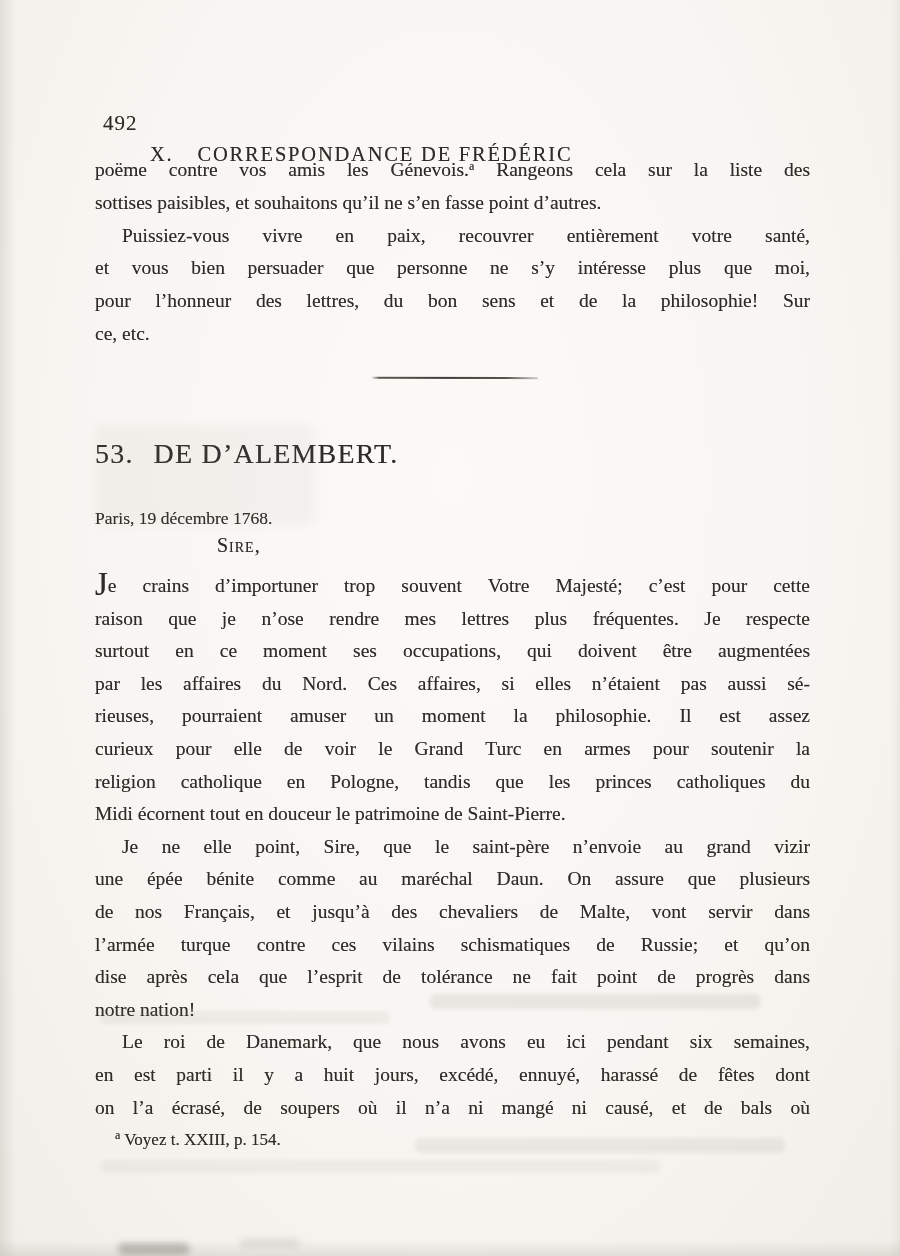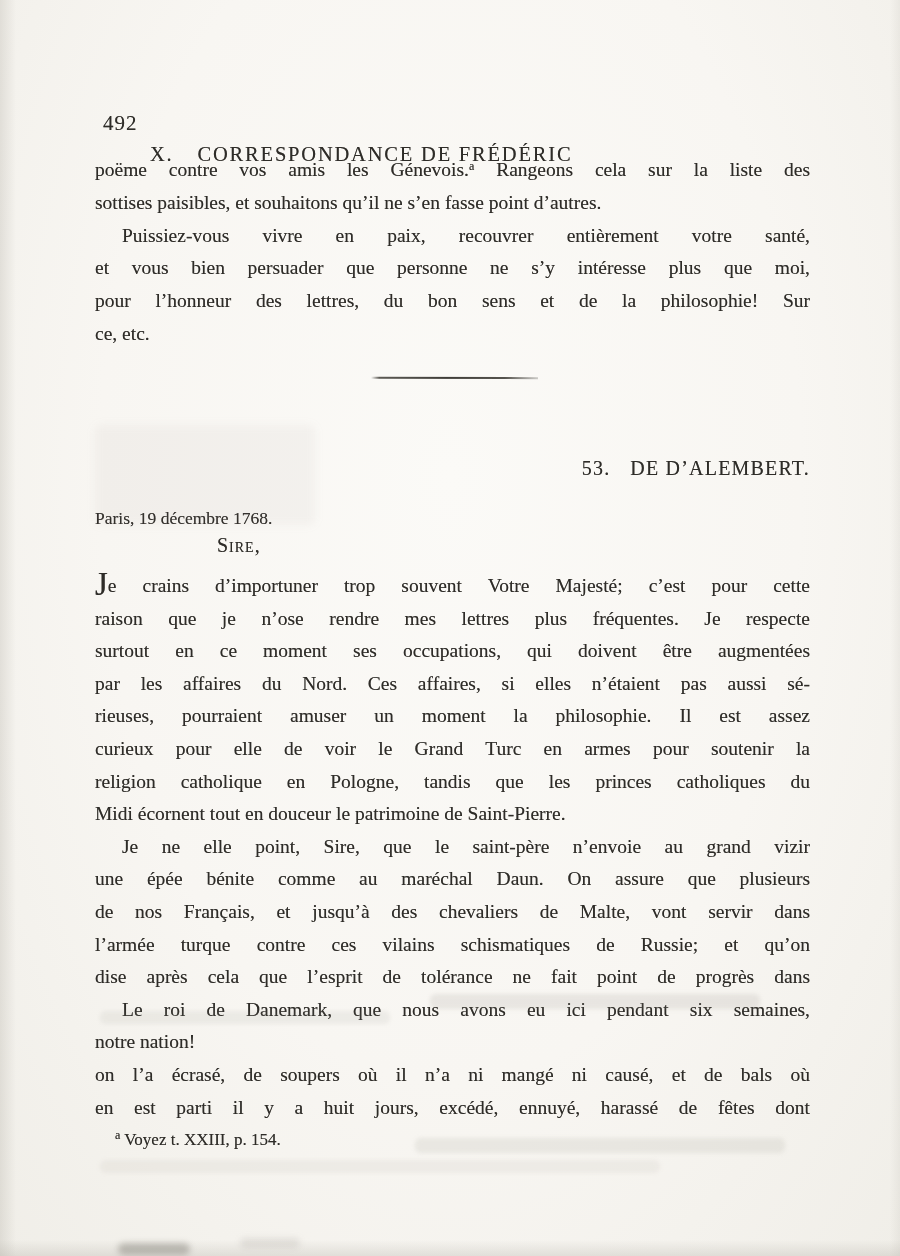--- a/index.html
+++ b/index.html
@@ -34,21 +34,21 @@
   .initial{font-size:33px;line-height:0;vertical-align:-3px;}
 
   
   .divider{
     position:absolute;left:371px;top:377px;width:167px;height:2px;
     background:linear-gradient(90deg, rgba(70,68,63,0) 0%, #5c5a54 5%, #3f3d38 45%, #55534d 80%, rgba(70,68,63,.25) 100%);
     transform:rotate(.12deg);
   }
 
   
-  .letter-heading{top:457px;text-align:right;font-size:20px;letter-spacing:1.2px;white-space:nowrap;}
+  .letter-heading{top:438px;text-align:left;font-size:28px;letter-spacing:1.2px;white-space:nowrap;}
   .letter-number{margin-right:20px;}
 
   .dateline{top:508px;padding-right:4px;font-size:17.5px;}
   .salutation{top:534px;padding-left:122px;font-size:20px;font-variant:small-caps;letter-spacing:1px;}
 
   
   .footnote{top:1097px;font-size:17px;line-height:22px;padding-left:20px;margin-top:32px;}
 
   
   .smudge{position:absolute;pointer-events:none;border-radius:6px;}
@@ -102,25 +102,25 @@
     <div class="line jl">rieuses, pourraient amuser un moment la philosophie. Il est assez</div>
     <div class="line jl">curieux pour elle de voir le Grand Turc en armes pour soutenir la</div>
     <div class="line jl">religion catholique en Pologne, tandis que les princes catholiques du</div>
     <div class="line last">Midi écornent tout en douceur le patrimoine de Saint-Pierre.</div>
 
     <div class="line jl ind">Je ne elle point, Sire, que le saint-père n’envoie au grand vizir</div>
     <div class="line jl">une épée bénite comme au maréchal Daun. On assure que plusieurs</div>
     <div class="line jl">de nos Français, et jusqu’à des chevaliers de Malte, vont servir dans</div>
     <div class="line jl">l’armée turque contre ces vilains schismatiques de Russie; et qu’on</div>
     <div class="line jl">dise après cela que l’esprit de tolérance ne fait point de progrès dans</div>
+    <div class="line last">notre nation!</div>
+
     <div class="line jl ind">Le roi de Danemark, que nous avons eu ici pendant six semaines,</div>
-
-    <div class="line last">notre nation!</div>
+    <div class="line jl">en est parti il y a huit jours, excédé, ennuyé, harassé de fêtes dont</div>
     <div class="line jl">on l’a écrasé, de soupers où il n’a ni mangé ni causé, et de bals où</div>
-    <div class="line jl">en est parti il y a huit jours, excédé, ennuyé, harassé de fêtes dont</div>
   </div>
 
   <div class="col footnote">
     <sup class="fnref">a</sup><span> Voyez t. XXIII, p. 154.</span>
   </div>
 
   <div class="smudge sm1"></div>
   <div class="smudge sm2"></div>
   <div class="smudge sm3"></div>
   <div class="smudge sm4"></div>

